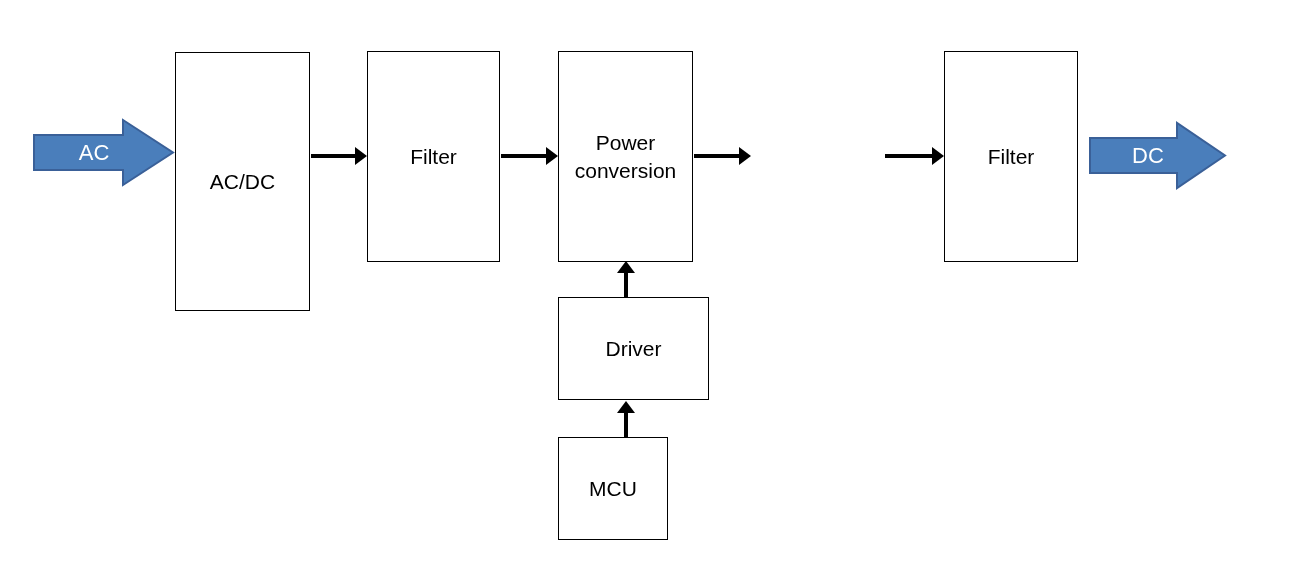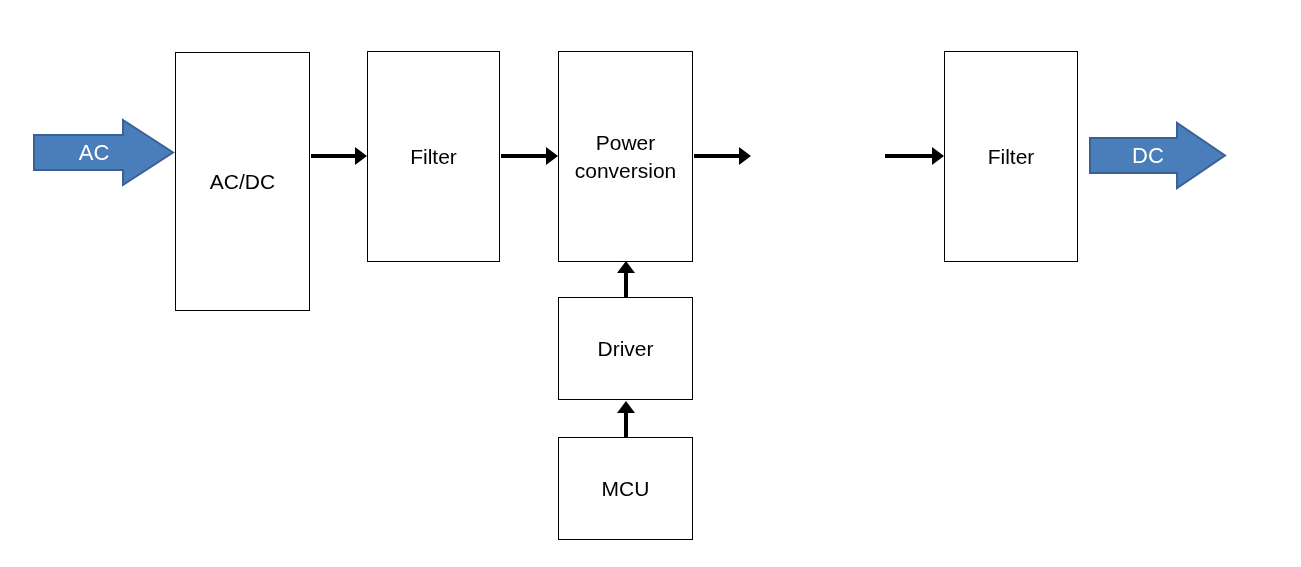--- a/index.html
+++ b/index.html
@@ -36,22 +36,22 @@
     white-space: pre-line;
     padding: 0 6px;
   }
   
   .b-acdc   { left: 175px; top: 52px;  width: 135px; height: 259px; }
   .b-filt1  { left: 367px; top: 51px;  width: 133px; height: 211px; }
   .b-power  { left: 558px; top: 51px;  width: 135px; height: 211px; }
   .b-trans  { left: 751px; top: 51px;  width: 133px; height: 211px; }
   .b-filt2  { left: 944px; top: 51px;  width: 134px; height: 211px; }
   
-  .b-driver { left: 558px; top: 297px; width: 135px; height: 103px; }
-  .b-mcu    { left: 558px; top: 437px; width: 135px; height: 103px; }
+  .b-driver { left: 558px; top: 297px; width: 151px; height: 103px; }
+  .b-mcu    { left: 558px; top: 437px; width: 110px; height: 103px; }
 
   
   #overlay {
     position: absolute;
     left: 0;
     top: 0;
     width: 1301px;
     height: 567px;
     pointer-events: none;
   }

